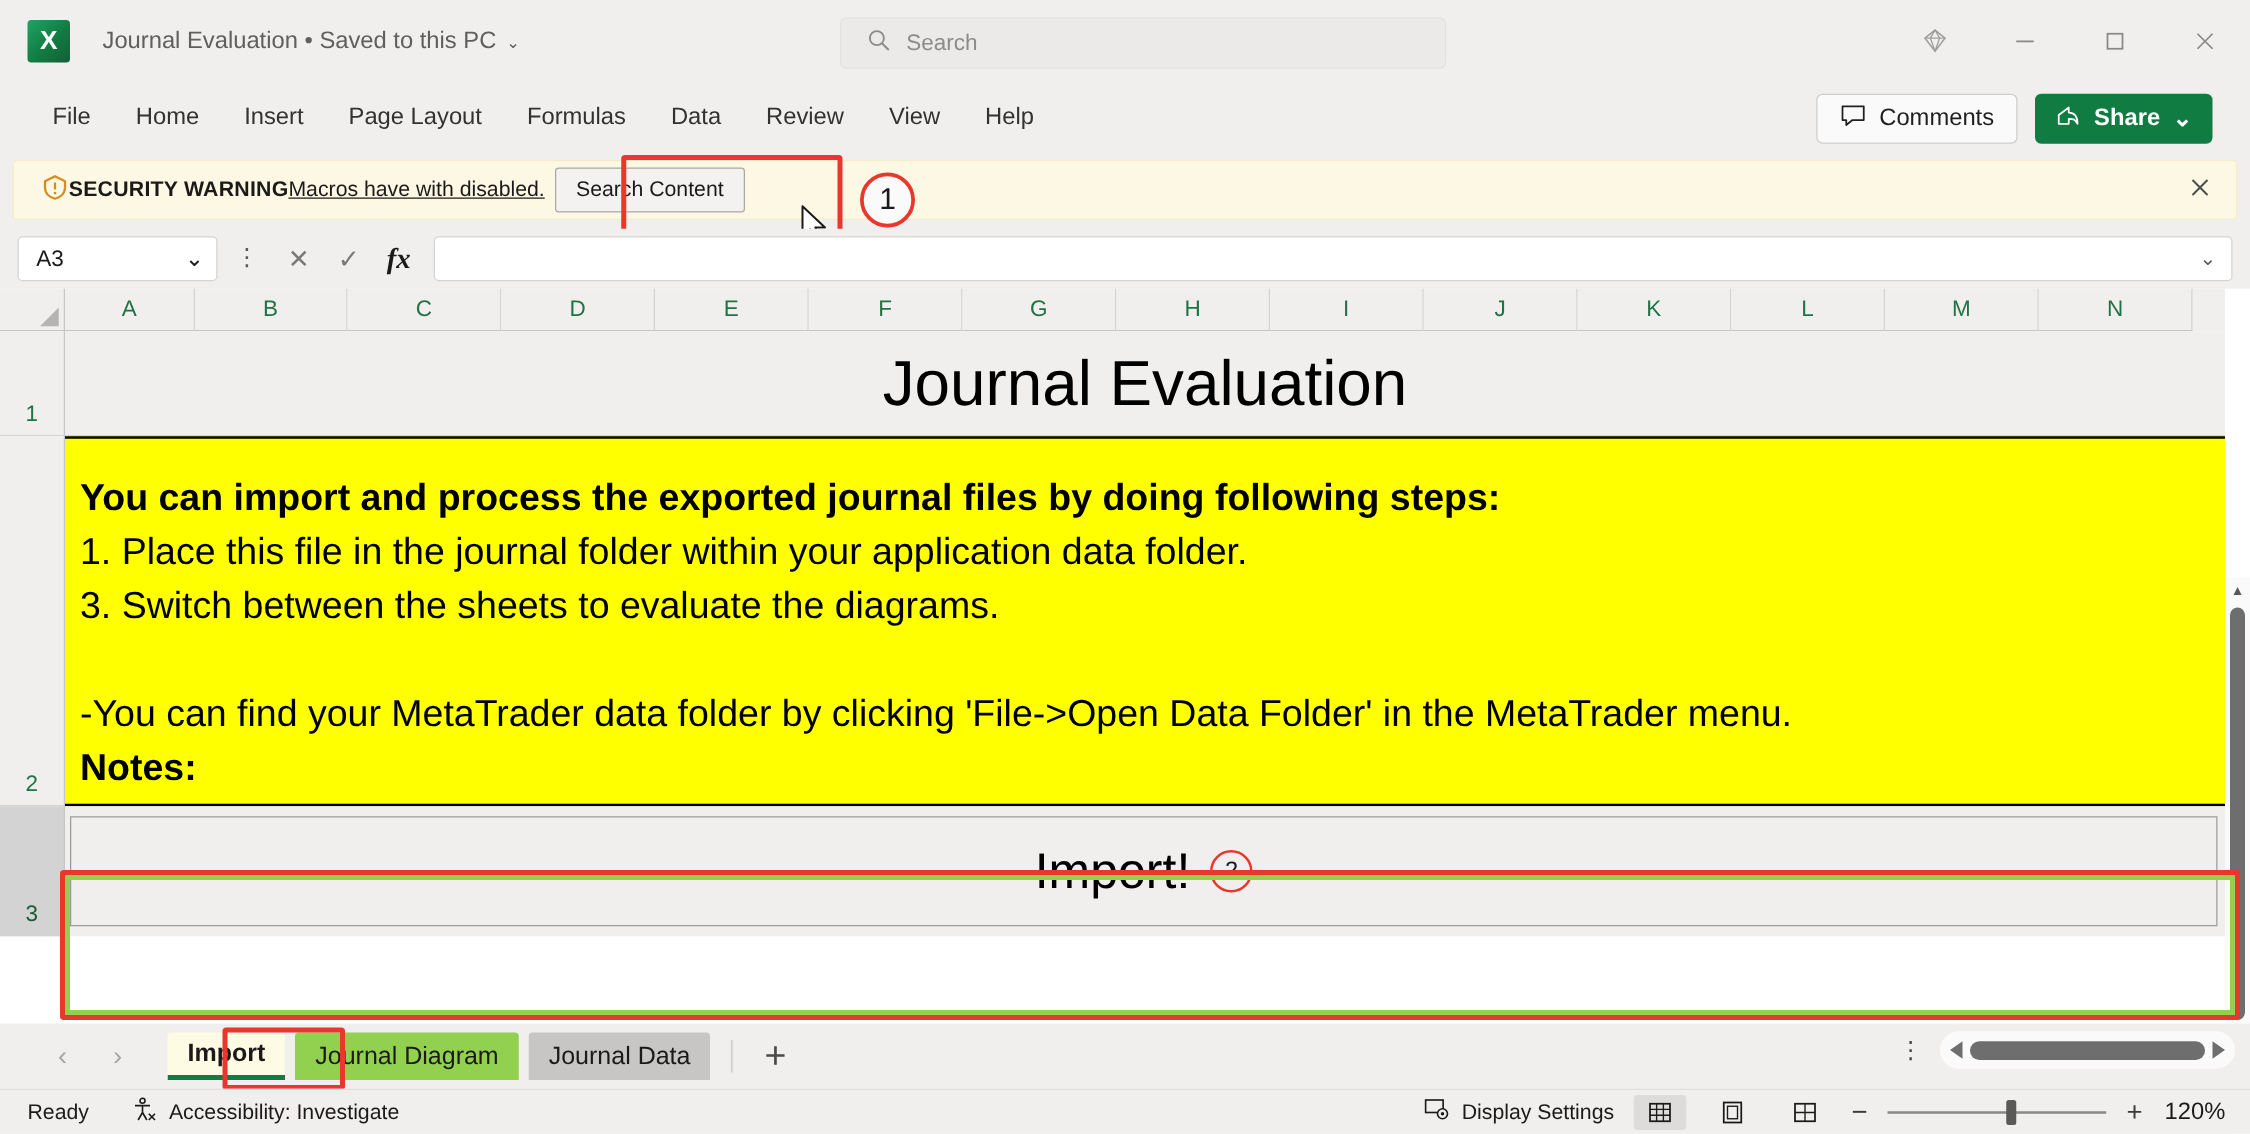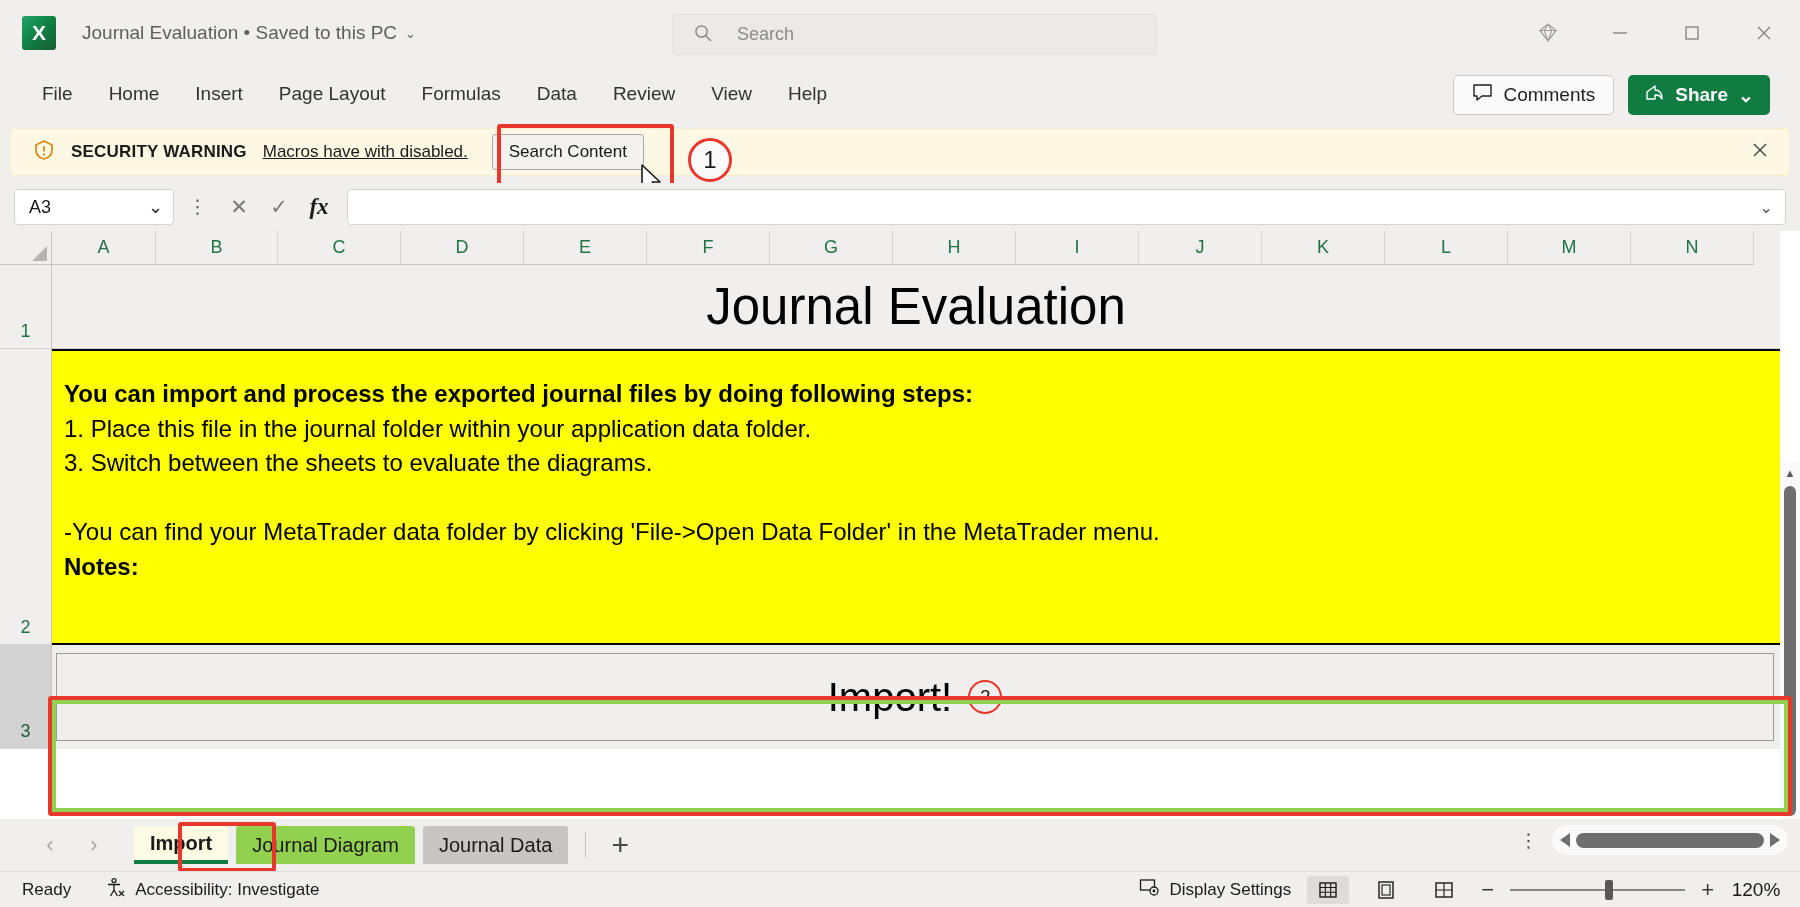--- a/index.html
+++ b/index.html
@@ -29,21 +29,21 @@
   }
   .doc-title {
     margin-left: 26px; font-size: 19px; color: #5f5f5f; white-space: nowrap;
     display: flex; align-items: center; gap: 8px;
   }
   .chev-small { font-size: 13px; color:#5f5f5f; }
 
   .searchbox {
     position: absolute; left: 672px; top: 14px; width: 485px; height: 41px;
     background: #eceae9; border: 1px solid #e3e1e0; border-radius: 5px;
-    display: flex; align-items: center; padding-left: 20px; gap: 24px;
+    display: flex; align-items: center; padding-left: 20px; gap: 12px;
   }
   .searchbox .ph { color: #8d8b8a; font-size: 18px; }
 
   .wincontrols { position: absolute; right: 0; top: 0; height: 66px; display: flex; align-items: center; }
   .wc { width: 72px; height: 50px; display: flex; align-items: center; justify-content: center; color: #7d7b7a; }
   .wc svg { display:block; }
 
   
   .ribbon {
     position: absolute; top: 66px; left: 0; width: 1788px; height: 56px;
@@ -59,21 +59,21 @@
   }
   .btn-share {
     height: 40px; display:flex; align-items:center; gap:10px; padding: 0 16px;
     border-radius: 5px; background: #107c41; color: #fff; font-size: 19px; font-weight: 600;
   }
 
   
   .secbar {
     position: absolute; top: 128px; left: 10px; width: 1780px; height: 48px;
     background: #fdf8e3; border: 1px solid #f3ecc8; border-radius: 4px;
-    display: flex; align-items: center; gap: 16px; padding-left: 22px;
+    display: flex; align-items: center; padding-left: 22px;
   }
   .sec-title { font-size: 17px; font-weight: 600; color: #1b1a19; letter-spacing: .2px; }
   .sec-msg { font-size: 17px; color: #1b1a19; text-decoration: underline; }
   .enable-btn {
     margin-left: 8px; height: 36px; padding: 0 16px; font-size: 17px; color: #1b1a19;
     background: #f3f2f1; border: 1px solid #a9a7a5; border-radius: 3px;
     display: flex; align-items: center;
   }
   .sec-close { position: absolute; right: 18px; color:#4b4a49; }
 
@@ -131,21 +131,21 @@
   .cells { position: absolute; top: 34px; left: 52px; width: 1728px; }
   .r1 {
     height: 84px; background: #f0efee; border-bottom: 1px solid #d3d3d3;
     display: flex; align-items: center; justify-content: center;
   }
   .r1 .title { font-size: 51px; color: #000; font-family: "Liberation Sans", sans-serif; }
   .r2 {
     height: 296px; background: #ffff00; border-top: 2px solid #000; border-bottom: 2px solid #000;
     padding: 26px 0 0 12px;
   }
-  .r2 .line { font-size: 24px; color: #000; line-height: 1.44; white-space: pre; }
+  .r2 .line { font-size: 30px; color: #000; line-height: 1.44; white-space: pre; }
   .r2 .bold { font-weight: bold; }
   .r3 { height: 104px; background: #f0efee; position: relative; }
   .import-cell {
     position: absolute; left: 4px; top: 8px; right: 6px; bottom: 8px;
     background: #f0efee; border: 1px solid #9d9b99;
     display: flex; align-items: center; justify-content: center; gap: 16px;
   }
   .import-cell .lbl { font-size: 40px; color: #000; }
 
   .greenbox { position: absolute; border: 4px solid #92d050; pointer-events: none; }

